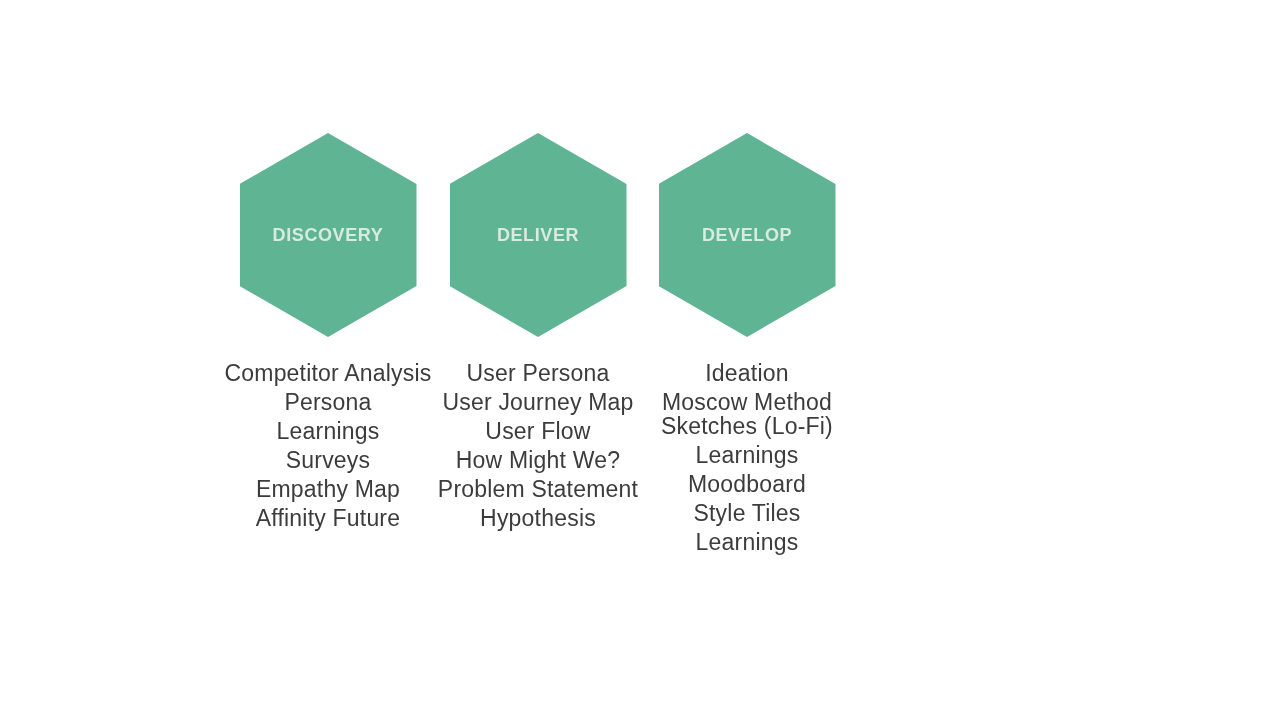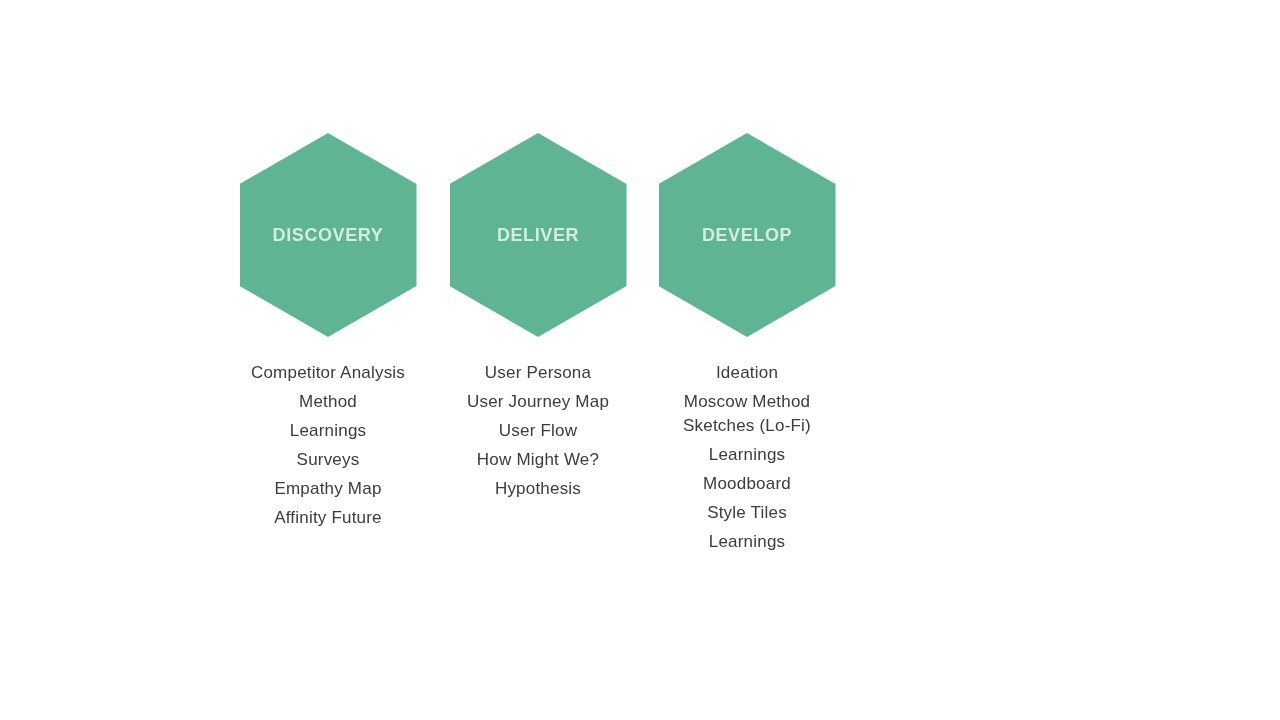--- a/index.html
+++ b/index.html
@@ -44,57 +44,58 @@
     color: var(--hex-label-color, #d8ebe1);
     font-size: 18px;
     font-weight: 600;
     letter-spacing: 0.6px;
   }
   .phase-list {
     list-style: none;
     margin: 21px 0 0 0;
     padding: 0;
     color: var(--list-text-color, #3c3c3c);
-    font-size: 17px;
+    font-size: 23px;
     letter-spacing: 0.2px;
   }
   .phase-list li {
     line-height: 24px;
     padding: 2.5px 0;
     white-space: pre-line;
   }
 </style>
 </head>
 <body>
 
 <div class="canvas">
 
   <section class="phase-col col-0">
     <div class="hexagon">
       <span class="hex-label">DISCOVERY</span>
     </div>
     <ul class="phase-list">
       <li>Competitor Analysis</li>
-      <li>Method</li>
+      <li>Persona</li>
       <li>Learnings</li>
       <li>Surveys</li>
       <li>Empathy Map</li>
       <li>Affinity Future</li>
     </ul>
   </section>
 
   <section class="phase-col col-1">
     <div class="hexagon">
       <span class="hex-label">DELIVER</span>
     </div>
     <ul class="phase-list">
       <li>User Persona</li>
       <li>User Journey Map</li>
       <li>User Flow</li>
       <li>How Might We?</li>
+      <li>Problem Statement</li>
       <li>Hypothesis</li>
     </ul>
   </section>
 
   <section class="phase-col col-2">
     <div class="hexagon">
       <span class="hex-label">DEVELOP</span>
     </div>
     <ul class="phase-list">
       <li>Ideation</li>

